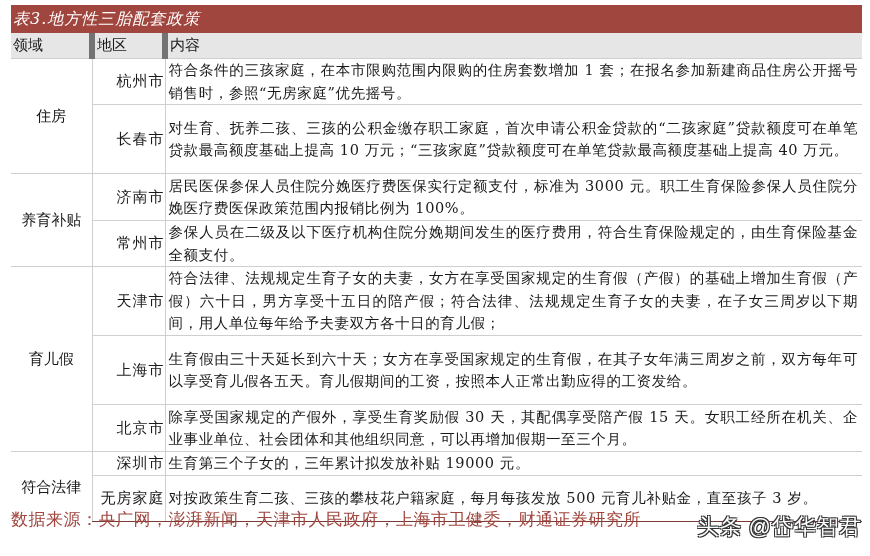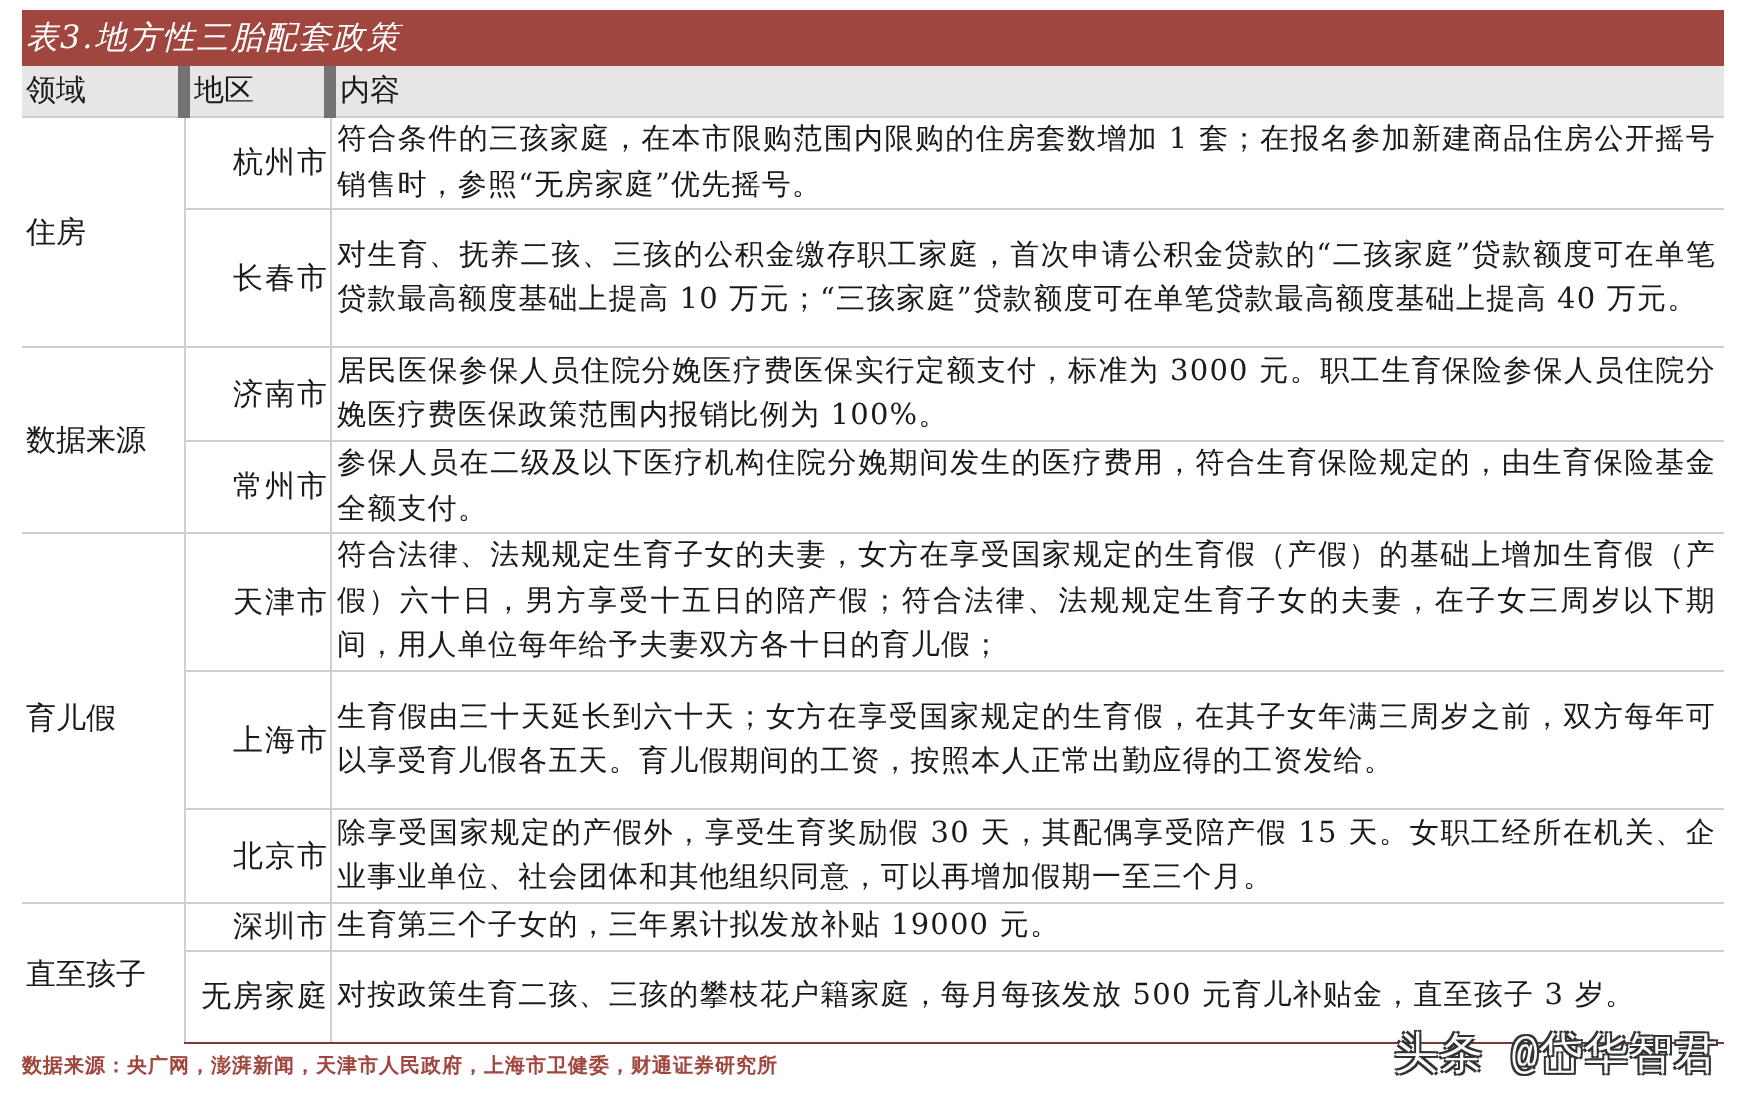--- a/index.html
+++ b/index.html
@@ -52,20 +52,21 @@
     vertical-align: middle;
     border-left: 6px solid #737373;
   }
   table.policy thead th:first-child { border-left: none; }
   table.policy td {
     border-top: 1px solid #cfcfcf;
     border-left: 1px solid #cfcfcf;
     vertical-align: middle;
     padding: 0 2px;
     line-height: 22.5px;
+    text-align: center;
   }
   table.policy td.domain-cell {
     border-left: none;
     padding-left: 2px;
     font-size: 15px;
   }
   table.policy td.region-cell {
     text-align: right;
     font-size: 15px;
     letter-spacing: 1px;
@@ -77,31 +78,30 @@
     padding-left: 3px;
     padding-right: 4px;
     margin-top: 32px;
   }
   table.policy tbody tr:last-child td {
     border-bottom: 1.5px solid #7a3a35;
   }
   .source-note {
     position: absolute;
     left: 11px;
-    top: 526px;
-    font-size: 10px;
+    top: 508px;
+    font-size: 17px;
     color: #a0463f;
     letter-spacing: 0.5px;
-    font-weight: bold;
   }
   .watermark {
     position: absolute;
     left: 697px;
     top: 512px;
-    font-family: Liberation Mono, monospace;
+    font-family: Liberation Sans, sans-serif;
     font-size: 22px;
     color: #ffffff;
     text-shadow: 1px 1px 0 #333, -1px -1px 0 #333, 1px -1px 0 #333, -1px 1px 0 #333;
     letter-spacing: 0.5px;
   }
 </style>
 </head>
 <body>
 
 <div class="title-bar">表3.地方性三胎配套政策</div>
@@ -125,21 +125,21 @@
       <td class="domain-cell" rowspan="2">住房</td>
       <td class="region-cell">杭州市</td>
       <td class="content-cell">符合条件的三孩家庭，在本市限购范围内限购的住房套数增加 1 套；在报名参加新建商品住房公开摇号销售时，参照“无房家庭”优先摇号。</td>
     </tr>
     <tr style="height:69px">
       <td class="region-cell">长春市</td>
       <td class="content-cell">对生育、抚养二孩、三孩的公积金缴存职工家庭，首次申请公积金贷款的“二孩家庭”贷款额度可在单笔贷款最高额度基础上提高 10 万元；“三孩家庭”贷款额度可在单笔贷款最高额度基础上提高 40 万元。</td>
     </tr>
 
     <tr style="height:47px">
-      <td class="domain-cell" rowspan="2">数据来源</td>
+      <td class="domain-cell" rowspan="2">养育补贴</td>
       <td class="region-cell">济南市</td>
       <td class="content-cell">居民医保参保人员住院分娩医疗费医保实行定额支付，标准为 3000 元。职工生育保险参保人员住院分娩医疗费医保政策范围内报销比例为 100%。</td>
     </tr>
     <tr style="height:46px">
       <td class="region-cell">常州市</td>
       <td class="content-cell">参保人员在二级及以下医疗机构住院分娩期间发生的医疗费用，符合生育保险规定的，由生育保险基金全额支付。</td>
     </tr>
 
     <tr style="height:69px">
       <td class="domain-cell" rowspan="3">育儿假</td>
@@ -149,21 +149,21 @@
     <tr style="height:69px">
       <td class="region-cell">上海市</td>
       <td class="content-cell">生育假由三十天延长到六十天；女方在享受国家规定的生育假，在其子女年满三周岁之前，双方每年可以享受育儿假各五天。育儿假期间的工资，按照本人正常出勤应得的工资发给。</td>
     </tr>
     <tr style="height:47px">
       <td class="region-cell">北京市</td>
       <td class="content-cell">除享受国家规定的产假外，享受生育奖励假 30 天，其配偶享受陪产假 15 天。女职工经所在机关、企业事业单位、社会团体和其他组织同意，可以再增加假期一至三个月。</td>
     </tr>
 
     <tr style="height:24px">
-      <td class="domain-cell" rowspan="2">直至孩子</td>
+      <td class="domain-cell" rowspan="2">符合法律</td>
       <td class="region-cell">深圳市</td>
       <td class="content-cell">生育第三个子女的，三年累计拟发放补贴 19000 元。</td>
     </tr>
     <tr style="height:46px">
       <td class="region-cell">无房家庭</td>
       <td class="content-cell">对按政策生育二孩、三孩的攀枝花户籍家庭，每月每孩发放 500 元育儿补贴金，直至孩子 3 岁。</td>
     </tr>
   </tbody>
 </table>
 

